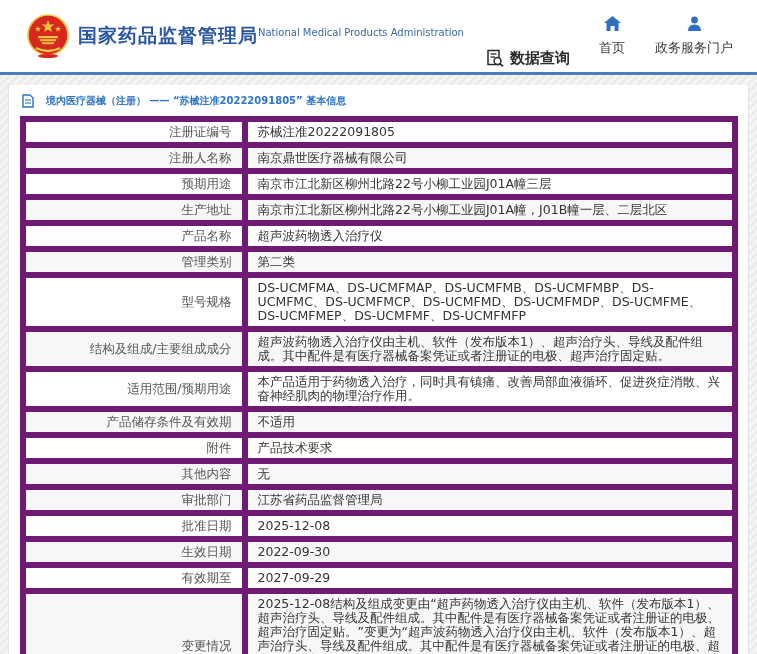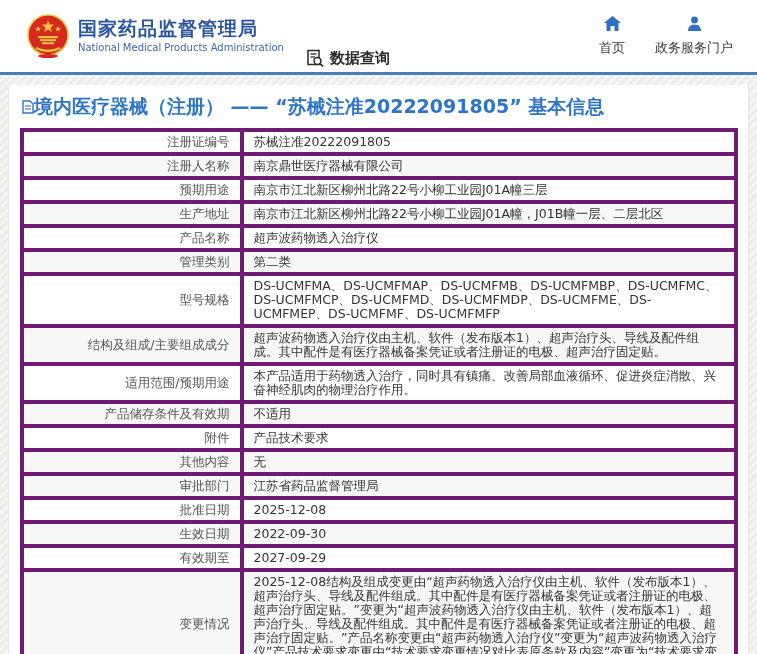--- a/index.html
+++ b/index.html
@@ -2,41 +2,41 @@
 <html><head>
 <meta charset="utf-8">
 <style>
   html,body{margin:0;padding:0;background:#fff;}
   body{font-family:"DejaVu Sans","Liberation Sans",sans-serif;}
   .page{width:757px;height:654px;overflow:hidden;background:#fff;position:relative;}
 
   
   .header{height:72px;display:flex;align-items:center;background:#fff;}
   .emblem{width:42px;height:44px;margin:0 9px 0 27px;flex:0 0 auto;}
-  .org-names{display:flex;flex-direction:column;line-height:1.15;}
+  .org-names{display:flex;flex-direction:row;line-height:1.15;}
   .org-zh{color:#2a55a0;font-size:19px;font-weight:bold;letter-spacing:1px;}
   .org-en{color:#3c66ab;font-size:10px;margin-top:2px;}
   .nav-query{display:flex;align-items:center;gap:5px;margin-left:22px;font-size:15px;color:#2b2b2b;font-weight:bold;cursor:pointer;margin-top:44px;}
   .header-right{margin-left:auto;display:flex;gap:30px;padding-right:24px;}
   .header-link{display:flex;flex-direction:column;align-items:center;gap:8px;font-size:13px;color:#3a3a3a;cursor:pointer;}
 
   
   .blue-line{height:3px;background:#4b7db8;}
   .content{height:579px;background:#f1f1f0;
     background-image:repeating-linear-gradient(135deg,#ececeb 0 3px,#f5f5f4 3px 6px);
     padding-top:10px;box-sizing:border-box;}
 
   
   .panel{width:739px;margin:0 auto;background:#fff;border:1px solid #e4e4e4;border-top:none;padding-bottom:5px;}
-  .panel-title{display:flex;align-items:center;gap:0;padding:9px 12px 8px 13px;
-    color:#2e74c8;font-size:19px;font-weight:600;}
+  .panel-title{display:flex;align-items:center;gap:12px;padding:9px 12px 8px 13px;
+    color:#2e74c8;font-size:10px;font-weight:600;}
 
   
   table.reg{width:718px;margin:0 auto;border-collapse:collapse;font-size:12.5px;table-layout:fixed;}
-  table.reg td{border:4px solid #701a75;padding:3px 10px;line-height:14px;vertical-align:middle;word-break:break-word;}
+  table.reg td{border:6px solid #701a75;padding:3px 10px;line-height:14px;vertical-align:middle;word-break:break-word;}
   td.label-cell{width:196px;text-align:right;color:#555;}
   td.value-cell{color:#333;text-align:left;}
   tr.stripe td{background:#f7f7f7;}
   a.detail{color:#4c8fdd;text-decoration:none;cursor:pointer;}
 
   .comment-icon{display:inline-block;width:9px;height:8px;background:#4a4a4a;
     border-radius:50%;position:relative;margin-right:3px;vertical-align:-1px;}
   .comment-icon::after{content:"";position:absolute;left:0;bottom:-3px;
     border:3px solid transparent;border-top-color:#4a4a4a;border-left-color:#4a4a4a;}
 </style>

